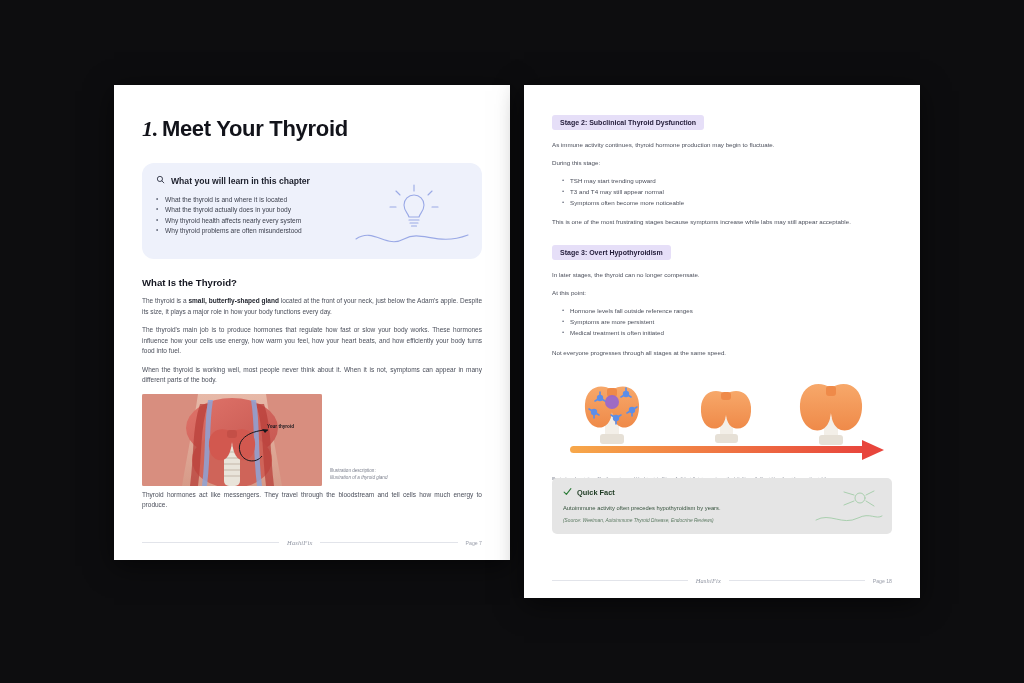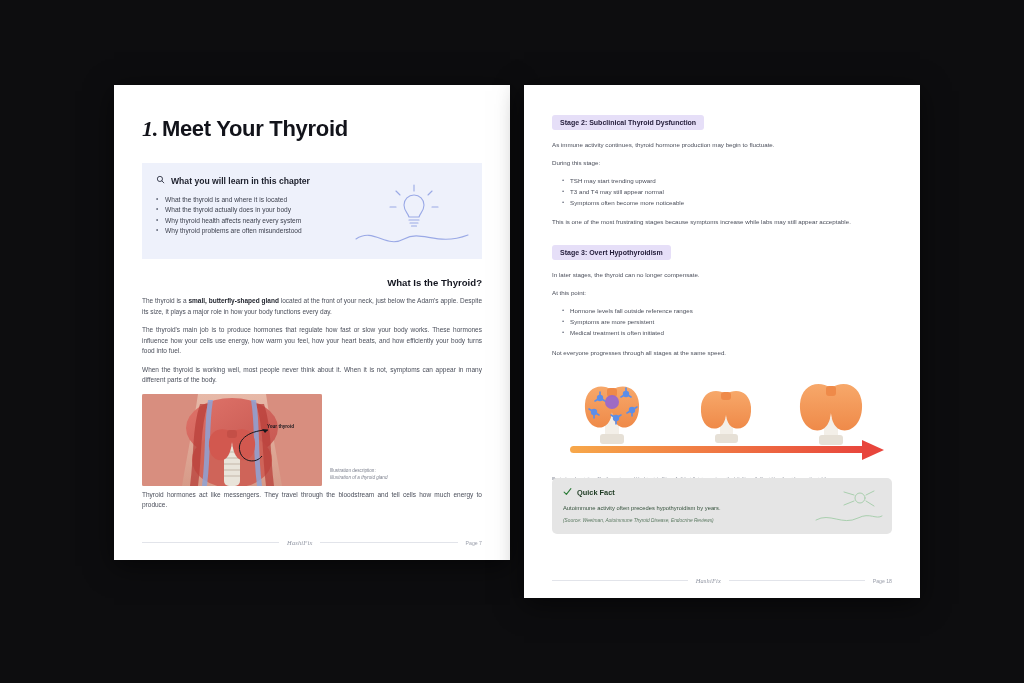--- a/index.html
+++ b/index.html
@@ -42,21 +42,21 @@
   }
   .chapter-num {
     font-style: italic;
     font-family: "Liberation Serif", serif;
     font-weight: bold;
     margin-right: 4px;
   }
 
   .learn-box {
     background: #eef1fb;
-    border-radius: 0;
+    border-radius: 12px;
     padding: 12px 14px 14px 14px;
     position: relative;
     min-height: 96px;
   }
   .learn-head {
     display: flex;
     align-items: center;
     gap: 6px;
     font-size: 8.6px;
     font-weight: bold;
@@ -81,21 +81,20 @@
     position: absolute;
     right: 10px; top: 14px;
     width: 120px; height: 78px;
   }
 
   h3.sec {
     font-size: 9.6px;
     font-weight: bold;
     color: #141620;
     margin: 18px 0 8px 0;
-    text-align: right;
   }
   p.body {
     font-size: 6.5px;
     color: #4a4e5a;
     line-height: 1.62;
     margin: 0 0 8px 0;
     text-align: justify;
   }
   p.body b { color: #1d2029; }
 

